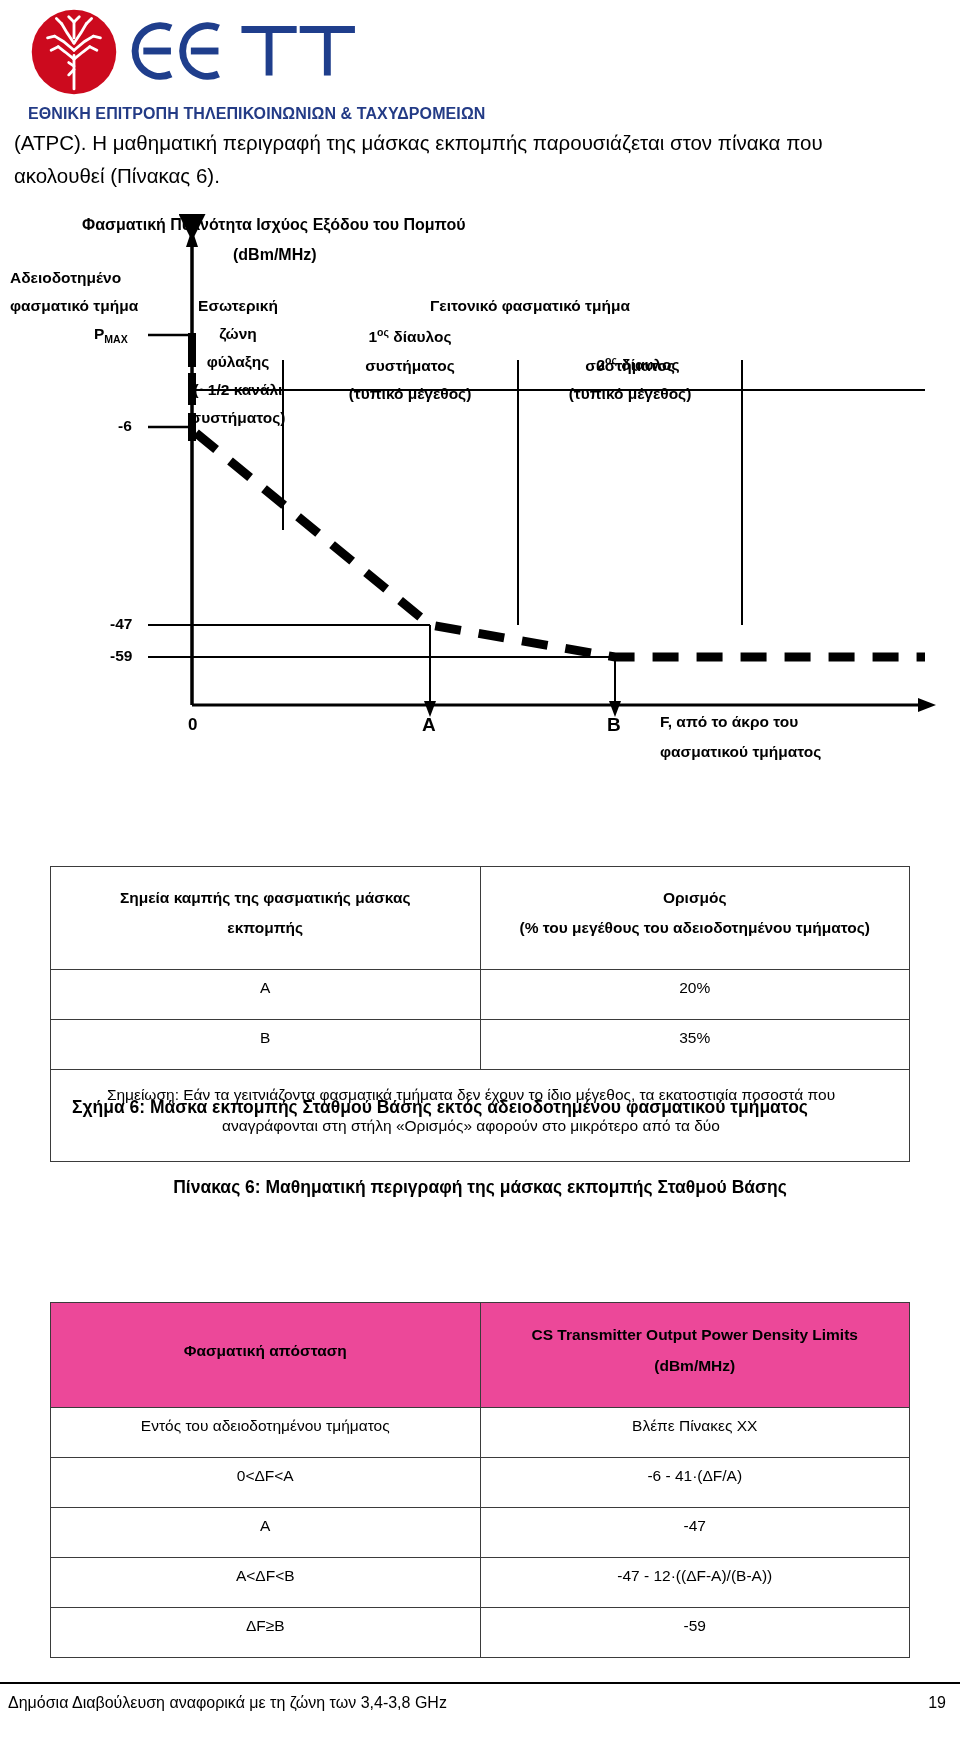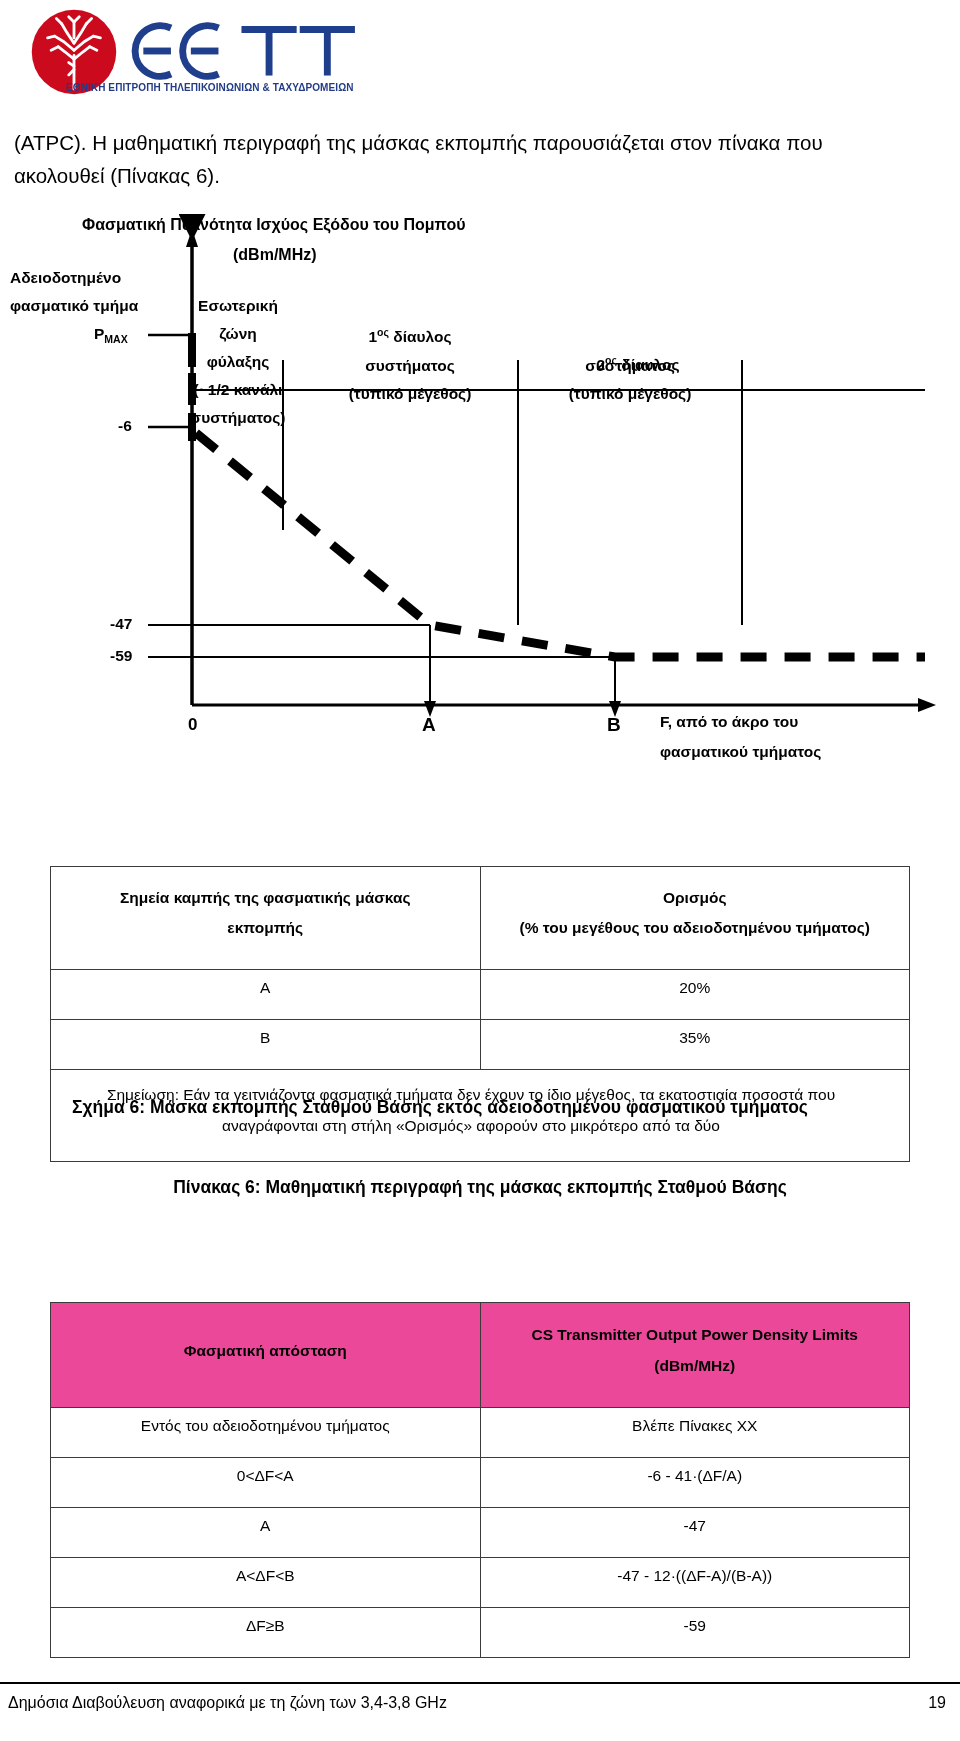--- a/index.html
+++ b/index.html
@@ -35,28 +35,27 @@
   .logo-wordmark {
     position: absolute;
     left: 100px;
     top: 6px;
     width: 230px;
     height: 78px;
   }
   .logo-sub {
     position: absolute;
     left: 0px;
-    top: 76px;
+    top: 99px;
     width: 330px;
-    font-size: 10px;
+    font-size: 16px;
     font-weight: bold;
     letter-spacing: .1px;
     color: #233b86;
     white-space: nowrap;
-    margin-left: 38px;
   }
 
   
   .intro {
     position: absolute;
     left: 14px;
     top: 126px;
     width: 920px;
     font-size: 20.5px;
     line-height: 1.62;
@@ -257,20 +256,21 @@
   <div class="fig-label" style="left:94px; top:118px;">
     <span>P</span><sub>MAX</sub>
   </div>
 
   <div class="fig-label center" style="left:188px; top:90px; width:100px;">Εσωτερική</div>
   <div class="fig-label center" style="left:188px; top:118px; width:100px;">ζώνη</div>
   <div class="fig-label center" style="left:188px; top:146px; width:100px;">φύλαξης</div>
   <div class="fig-label center" style="left:186px; top:174px; width:104px;">(~1/2 κανάλι</div>
   <div class="fig-label center" style="left:186px; top:202px; width:104px;">συστήματος)</div>
 
+  <div class="fig-label center" style="left:380px; top:90px; width:300px;">Γειτονικό φασματικό τμήμα</div>
 
   <div class="fig-label center" style="left:320px; top:120px; width:180px;">
     <span>1</span><sup>ος</sup>
     <span>δίαυλος</span>
   </div>
   <div class="fig-label center" style="left:320px; top:150px; width:180px;">συστήματος</div>
   <div class="fig-label center" style="left:310px; top:178px; width:200px;">(τυπικό μέγεθος)</div>
 
   <div class="fig-label center" style="left:548px; top:120px; width:180px;margin-top:28px;">
     <span>2</span><sup>ος</sup>

